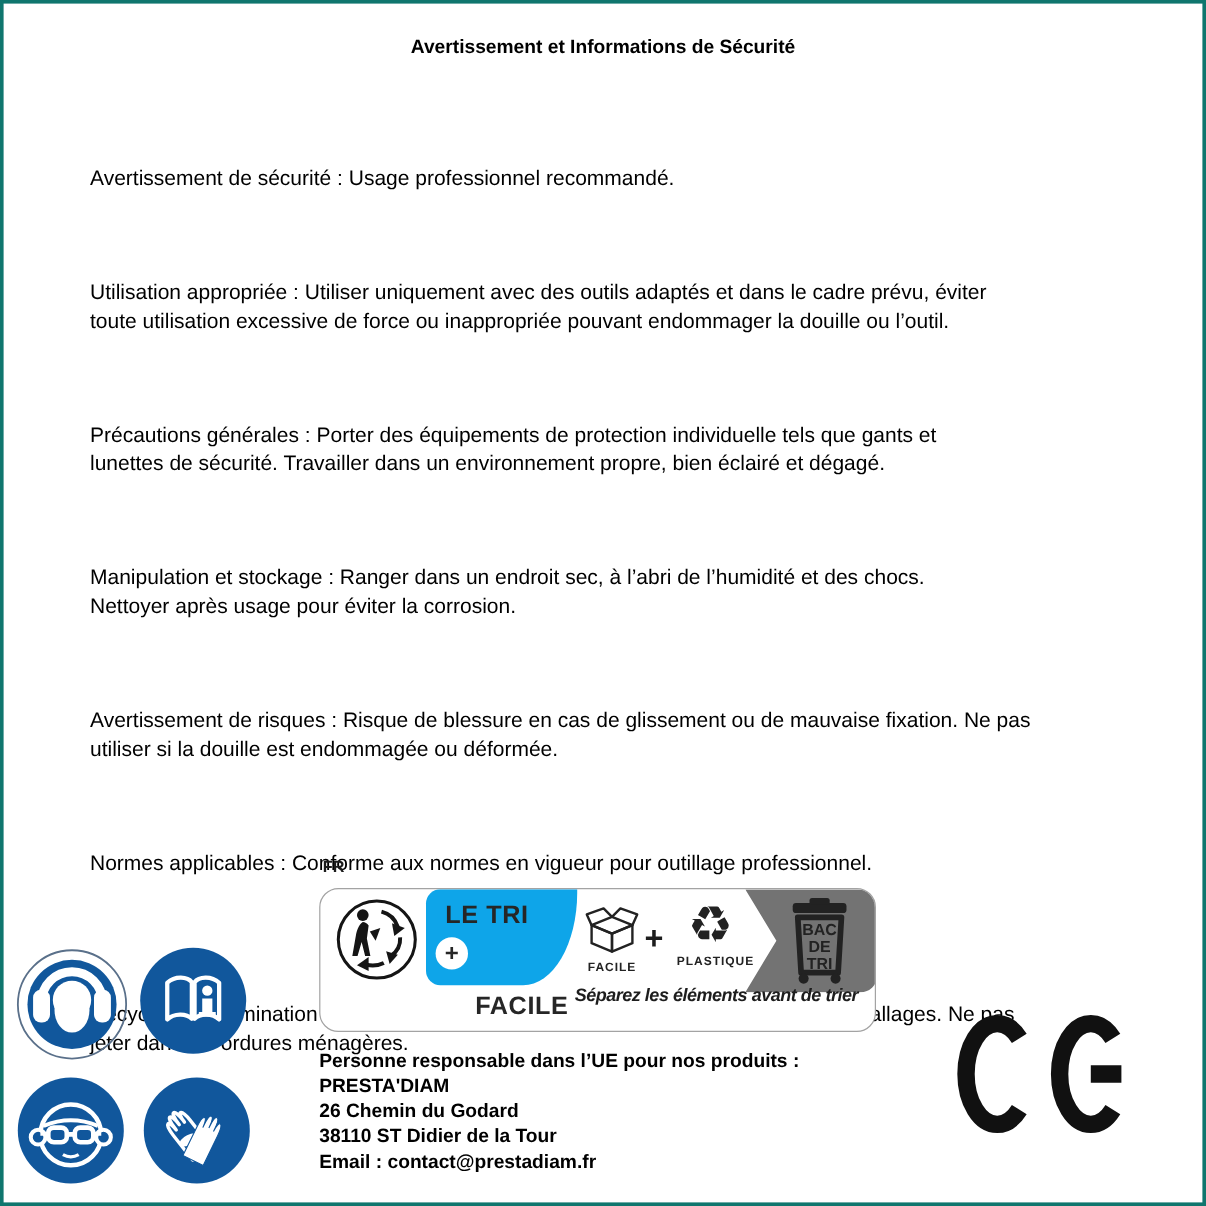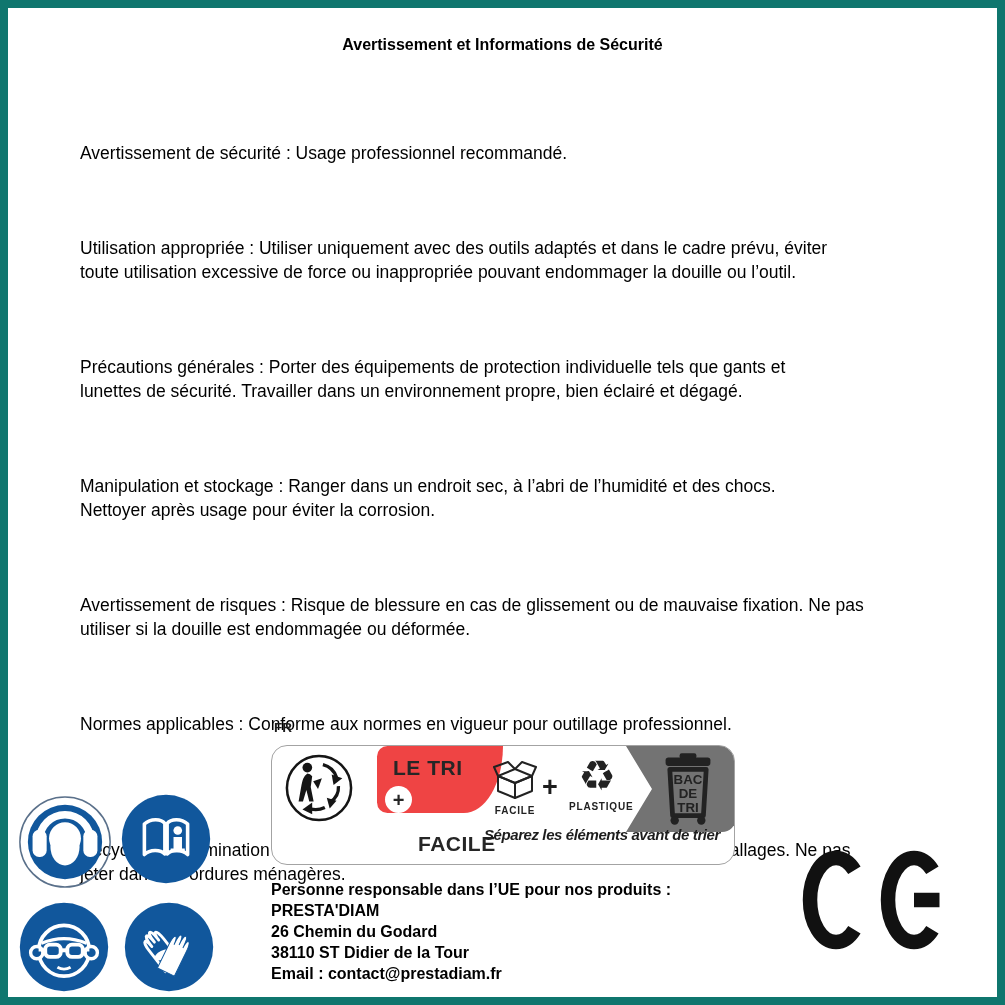--- a/index.html
+++ b/index.html
@@ -1,18 +1,18 @@
 <!DOCTYPE html>
 <html><head>
 <meta charset="utf-8">
 <style>
   html,body{margin:0;padding:0;background:#fff;}
   .page{
     position:relative;width:1005px;height:1005px;box-sizing:border-box;
-    border:8px solid #0f766e;background:#fff;overflow:hidden;
+    border:3px solid #0f766e;background:#fff;overflow:hidden;
     font-family:"Liberation Sans",sans-serif;color:#000;padding-left:40px;
   }
   .doc-title{
     position:absolute;top:28px;left:0;right:0;text-align:center;
     font-size:16px;font-weight:bold;
   }
   .bodytext{
     position:absolute;top:85px;left:72px;right:40px;
     font-size:17.5px;line-height:24px;white-space:pre;
   }
@@ -28,21 +28,21 @@
   #picto-gloves{left:114px;top:892px;}
 
   
   .fr-tag{position:absolute;left:266px;top:712px;font-size:13.5px;font-weight:bold;color:#1c1c1c;}
   .sort-label{
     position:absolute;left:263px;top:737px;width:464px;height:120px;box-sizing:border-box;
     background:#fff;border:1.5px solid #a3a3a3;border-radius:16px;overflow:hidden;
   }
   .sort-label .triman{position:absolute;left:12px;top:7px;width:70px;height:70px;}
   .yellow-blob{
-    position:absolute;left:105px;top:0;width:126px;height:67px;background:#ef4444;
+    position:absolute;left:88px;top:0;width:126px;height:80px;background:#0ea5e9;
     border-radius:12px 0 45px 12px / 12px 0 77px 12px;
   }
   .blob-line1{position:absolute;left:16px;top:10px;font-size:21px;font-weight:800;letter-spacing:.5px;color:#262626;}
   .plus-circle{
     position:absolute;left:8px;top:40px;width:27px;height:27px;border-radius:50%;background:#fff;
     display:flex;align-items:center;justify-content:center;
     font-size:20px;font-weight:900;color:#262626;line-height:1;
   }
   .blob-line2{position:absolute;left:41px;top:42px;font-size:21px;font-weight:800;letter-spacing:.5px;color:#262626;margin-top:44px;}
 

